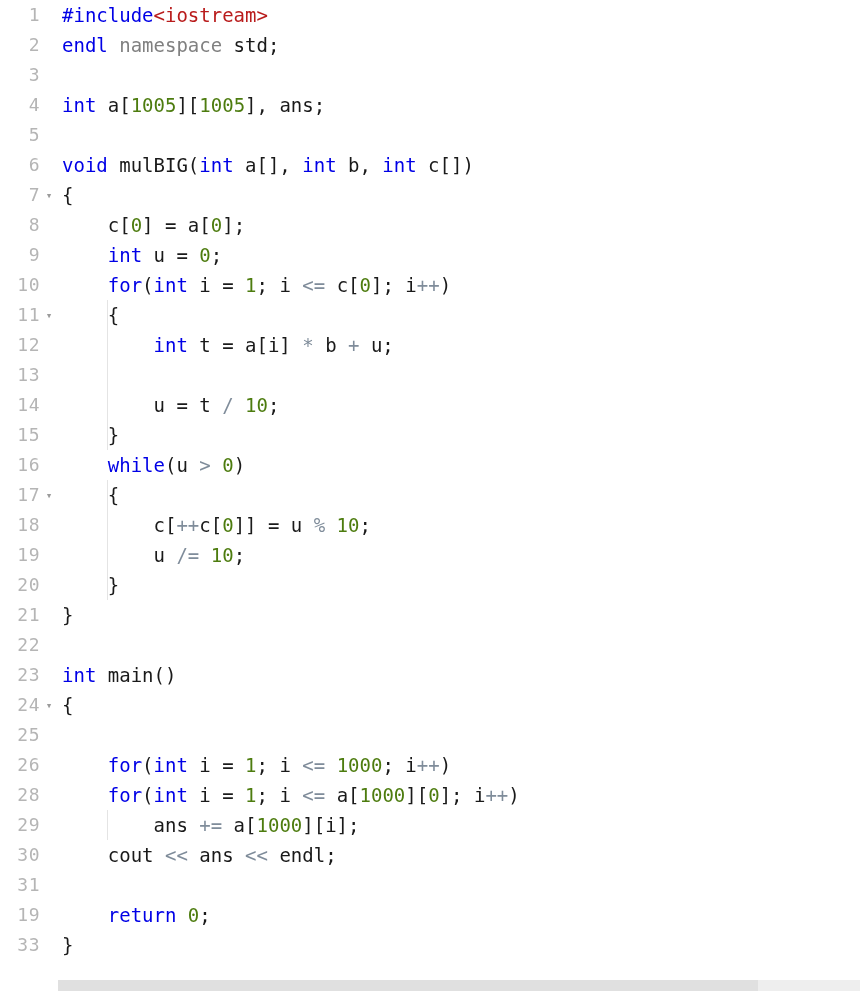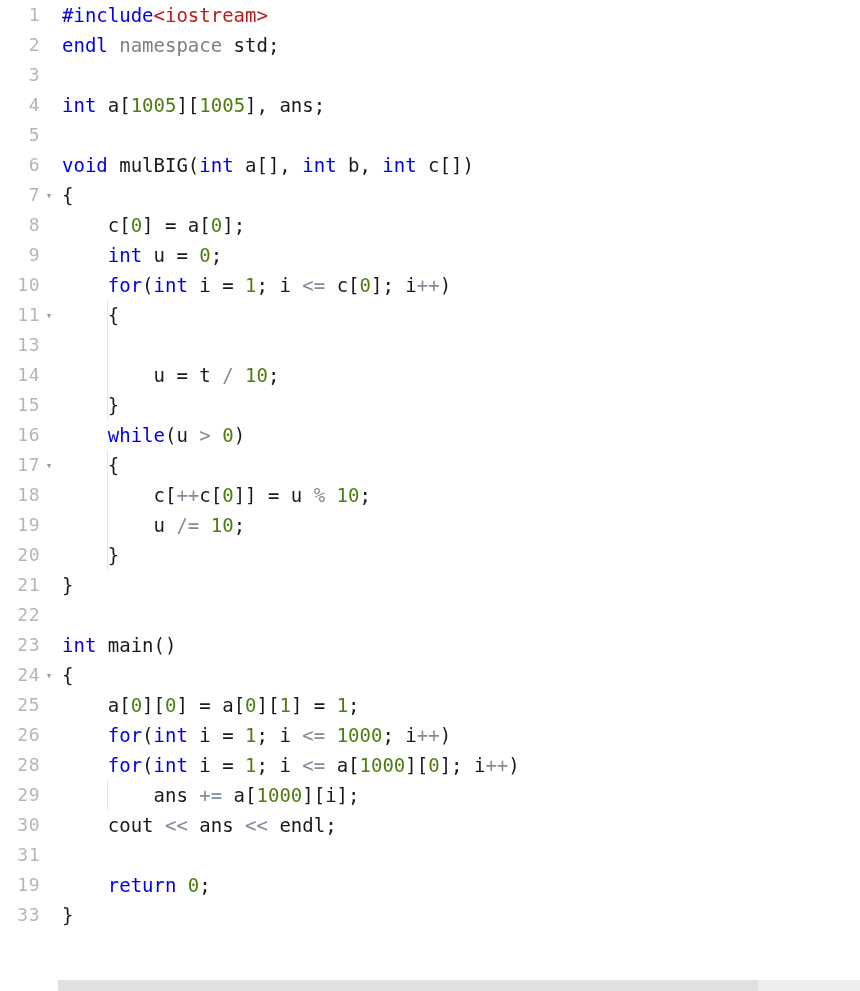--- a/index.html
+++ b/index.html
@@ -113,33 +113,34 @@
       <div class="line"><div class="gutter">2</div><div class="content"><span class="kw">endl</span><span class="pl"> </span><span class="ns">namespace</span><span class="pl"> std;</span></div></div>
       <div class="line"><div class="gutter">3</div><div class="content"></div></div>
       <div class="line"><div class="gutter">4</div><div class="content"><span class="kw">int</span><span class="pl"> a[</span><span class="num">1005</span><span class="pl">][</span><span class="num">1005</span><span class="pl">], ans;</span></div></div>
       <div class="line"><div class="gutter">5</div><div class="content"></div></div>
       <div class="line"><div class="gutter">6</div><div class="content"><span class="kw">void</span><span class="pl"> mulBIG(</span><span class="kw">int</span><span class="pl"> a[], </span><span class="kw">int</span><span class="pl"> b, </span><span class="kw">int</span><span class="pl"> c[])</span></div></div>
       <div class="line"><div class="gutter">7</div><div class="fold">▾</div><div class="content"><span class="pl">{</span></div></div>
       <div class="line"><div class="gutter">8</div><div class="content"><span class="pl">    c[</span><span class="num">0</span><span class="pl">] = a[</span><span class="num">0</span><span class="pl">];</span></div></div>
       <div class="line"><div class="gutter">9</div><div class="content"><span class="pl">    </span><span class="kw">int</span><span class="pl"> u = </span><span class="num">0</span><span class="pl">;</span></div></div>
       <div class="line"><div class="gutter">10</div><div class="content"><span class="pl">    </span><span class="kw">for</span><span class="pl">(</span><span class="kw">int</span><span class="pl"> i = </span><span class="num">1</span><span class="pl">; i </span><span class="op">&lt;=</span><span class="pl"> c[</span><span class="num">0</span><span class="pl">]; i</span><span class="op">++</span><span class="pl">)</span></div></div>
       <div class="line"><div class="indent-guide" style="left: 107.28px;"></div><div class="gutter">11</div><div class="fold">▾</div><div class="content"><span class="pl">    {</span></div></div>
+      <div class="line"><div class="indent-guide" style="left: 107.28px;"></div><div class="gutter">12</div><div class="content"><span class="pl">        </span><span class="kw">int</span><span class="pl"> t = a[i] </span><span class="op">*</span><span class="pl"> b </span><span class="op">+</span><span class="pl"> u;</span></div></div>
       <div class="line"><div class="indent-guide" style="left: 107.28px;"></div><div class="gutter">13</div></div>
       <div class="line"><div class="indent-guide" style="left: 107.28px;"></div><div class="gutter">14</div><div class="content"><span class="pl">        u = t </span><span class="op">/</span><span class="pl"> </span><span class="num">10</span><span class="pl">;</span></div></div>
       <div class="line"><div class="indent-guide" style="left: 107.28px;"></div><div class="gutter">15</div><div class="content"><span class="pl">    }</span></div></div>
       <div class="line"><div class="gutter">16</div><div class="content"><span class="pl">    </span><span class="kw">while</span><span class="pl">(u </span><span class="op">&gt;</span><span class="pl"> </span><span class="num">0</span><span class="pl">)</span></div></div>
       <div class="line"><div class="indent-guide" style="left: 107.28px;"></div><div class="gutter">17</div><div class="fold">▾</div><div class="content"><span class="pl">    {</span></div></div>
       <div class="line"><div class="indent-guide" style="left: 107.28px;"></div><div class="gutter">18</div><div class="content"><span class="pl">        c[</span><span class="op">++</span><span class="pl">c[</span><span class="num">0</span><span class="pl">]] = u </span><span class="op">%</span><span class="pl"> </span><span class="num">10</span><span class="pl">;</span></div></div>
       <div class="line"><div class="indent-guide" style="left: 107.28px;"></div><div class="gutter">19</div><div class="content"><span class="pl">        u </span><span class="op">/=</span><span class="pl"> </span><span class="num">10</span><span class="pl">;</span></div></div>
       <div class="line"><div class="indent-guide" style="left: 107.28px;"></div><div class="gutter">20</div><div class="content"><span class="pl">    }</span></div></div>
       <div class="line"><div class="gutter">21</div><div class="content"><span class="pl">}</span></div></div>
       <div class="line"><div class="gutter">22</div><div class="content"></div></div>
       <div class="line"><div class="gutter">23</div><div class="content"><span class="kw">int</span><span class="pl"> main()</span></div></div>
       <div class="line"><div class="gutter">24</div><div class="fold">▾</div><div class="content"><span class="pl">{</span></div></div>
-      <div class="line"><div class="gutter">25</div><div class="content"><span class="pl">    a[</span><span class="num">0</span><span class="pl">][</span><span class="num">0</span><span class="pl">] = a[</span><span class="num">0</span><span class="pl">][</span><span class="num">1</span><span class="pl">] = </span><span class="num">1</span><span class="pl">;</span></div></div>
+      <div class="line"><div class="gutter">25</div></div>
       <div class="line"><div class="gutter">26</div><div class="content"><span class="pl">    </span><span class="kw">for</span><span class="pl">(</span><span class="kw">int</span><span class="pl"> i = </span><span class="num">1</span><span class="pl">; i </span><span class="op">&lt;=</span><span class="pl"> </span><span class="num">1000</span><span class="pl">; i</span><span class="op">++</span><span class="pl">)</span></div></div>
       <div class="line"><div class="gutter">28</div><div class="content"><span class="pl">    </span><span class="kw">for</span><span class="pl">(</span><span class="kw">int</span><span class="pl"> i = </span><span class="num">1</span><span class="pl">; i </span><span class="op">&lt;=</span><span class="pl"> a[</span><span class="num">1000</span><span class="pl">][</span><span class="num">0</span><span class="pl">]; i</span><span class="op">++</span><span class="pl">)</span></div></div>
       <div class="line"><div class="indent-guide" style="left: 107.28px;"></div><div class="gutter">29</div><div class="content"><span class="pl">        ans </span><span class="op">+=</span><span class="pl"> a[</span><span class="num">1000</span><span class="pl">][i];</span></div></div>
       <div class="line"><div class="gutter">30</div><div class="content"><span class="pl">    cout </span><span class="op">&lt;&lt;</span><span class="pl"> ans </span><span class="op">&lt;&lt;</span><span class="pl"> endl;</span></div></div>
       <div class="line"><div class="gutter">31</div><div class="content"></div></div>
       <div class="line"><div class="gutter">19</div><div class="content"><span class="pl">    </span><span class="kw">return</span><span class="pl"> </span><span class="num">0</span><span class="pl">;</span></div></div>
       <div class="line"><div class="gutter">33</div><div class="content"><span class="pl">}</span></div></div>
     </div>
 
   <div class="hscrollbar-track">

